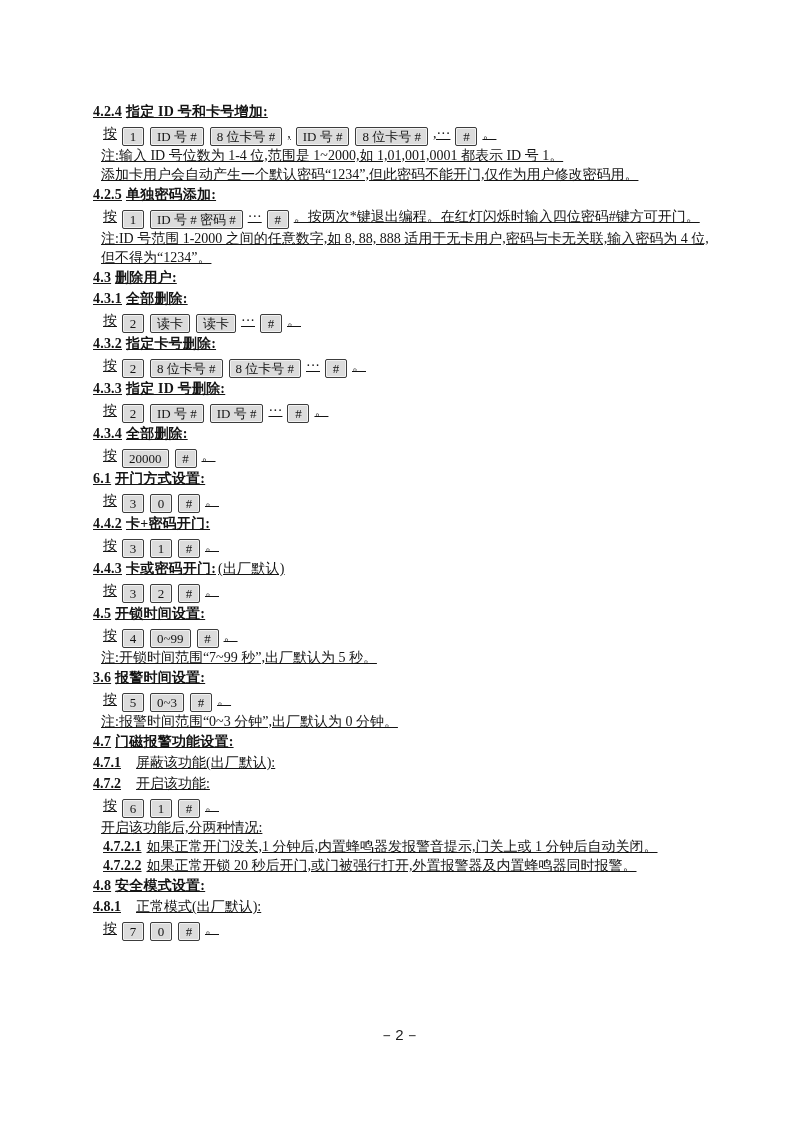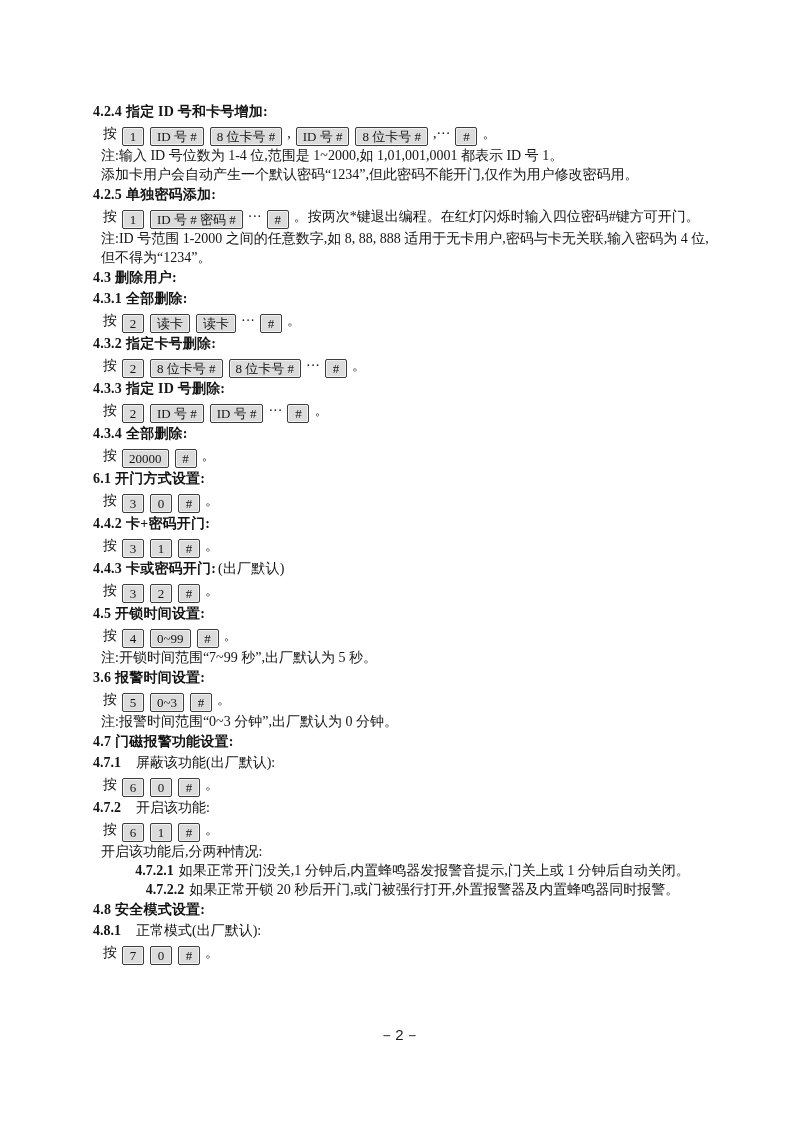--- a/index.html
+++ b/index.html
@@ -9,21 +9,21 @@
     font-family:"Liberation Serif","DejaVu Serif",serif;
     color:#141414;
     position:relative;
     overflow:hidden;
   }
   .page{position:absolute;inset:0;}
   .content{
     position:absolute;left:93px;top:101px;width:629px;
     font-size:14px;
   }
-  .line{display:block;}
+  .line{display:block;text-decoration:underline;}
   
   .h1{font-weight:bold;line-height:21px;letter-spacing:.2px;}
   .h1 .num{font-weight:bold;margin-right:4px;}
   .h1 .suffix{font-weight:normal;margin-left:2px;text-align:right;}
   
   .h2{line-height:21px;}
   .h2 .num{font-weight:bold;margin-right:15px;}
   
   .keys{line-height:23px;padding-left:8px;white-space:nowrap;}
   .keys .t{margin:0 2px;}
@@ -38,21 +38,21 @@
     font-size:13px;
     line-height:17px;
     min-width:8px;
     text-align:center;
     vertical-align:-3px;
     white-space:nowrap;
   }
   
   .note{line-height:19px;padding-left:8px;}
   
-  .sub{line-height:19px;padding-left:10px;text-align:center;}
+  .sub{line-height:19px;padding-left:10px;}
   .sub .num{font-weight:bold;margin-right:5px;}
   .footer{
     position:absolute;left:0;top:1026px;width:800px;
     text-align:center;
     font-family:"Liberation Sans","DejaVu Sans",sans-serif;
     font-size:15px;color:#1a1a1a;
     letter-spacing:1px;
   }
 </style>
 </head>
@@ -83,21 +83,20 @@
       <div class="line h1"><span class="num">4.4.3</span><span class="title">卡或密码开门:</span><span class="suffix">(出厂默认)</span></div>
       <div class="line keys"><span class="t">按</span><span class="key">3</span><span class="key">2</span><span class="key">#</span><span class="t">。</span></div>
       <div class="line h1"><span class="num">4.5</span><span class="title">开锁时间设置:</span></div>
       <div class="line keys"><span class="t">按</span><span class="key">4</span><span class="key">0~99</span><span class="key">#</span><span class="t">。</span></div>
       <div class="line note">注:开锁时间范围“7~99 秒”,出厂默认为 5 秒。</div>
       <div class="line h1"><span class="num">3.6</span><span class="title">报警时间设置:</span></div>
       <div class="line keys"><span class="t">按</span><span class="key">5</span><span class="key">0~3</span><span class="key">#</span><span class="t">。</span></div>
       <div class="line note">注:报警时间范围“0~3 分钟”,出厂默认为 0 分钟。</div>
       <div class="line h1"><span class="num">4.7</span><span class="title">门磁报警功能设置:</span></div>
       <div class="line h2"><span class="num">4.7.1</span><span class="title">屏蔽该功能(出厂默认):</span></div>
-      <div class="line keys"><span class="t">按</span><span class="key">6</span><span class="key">0</span><span class="key">#</span><span class="t">。</span></div>
       <div class="line h2"><span class="num">4.7.2</span><span class="title">开启该功能:</span></div>
       <div class="line keys"><span class="t">按</span><span class="key">6</span><span class="key">1</span><span class="key">#</span><span class="t">。</span></div>
       <div class="line note">开启该功能后,分两种情况:</div>
       <div class="line sub"><span class="num">4.7.2.1</span><span class="txt">如果正常开门没关,1 分钟后,内置蜂鸣器发报警音提示,门关上或 1 分钟后自动关闭。</span></div>
       <div class="line sub"><span class="num">4.7.2.2</span><span class="txt">如果正常开锁 20 秒后开门,或门被强行打开,外置报警器及内置蜂鸣器同时报警。</span></div>
       <div class="line h1"><span class="num">4.8</span><span class="title">安全模式设置:</span></div>
       <div class="line h2"><span class="num">4.8.1</span><span class="title">正常模式(出厂默认):</span></div>
       <div class="line keys"><span class="t">按</span><span class="key">7</span><span class="key">0</span><span class="key">#</span><span class="t">。</span></div>
     </div>
   <div class="footer">－2－</div>

